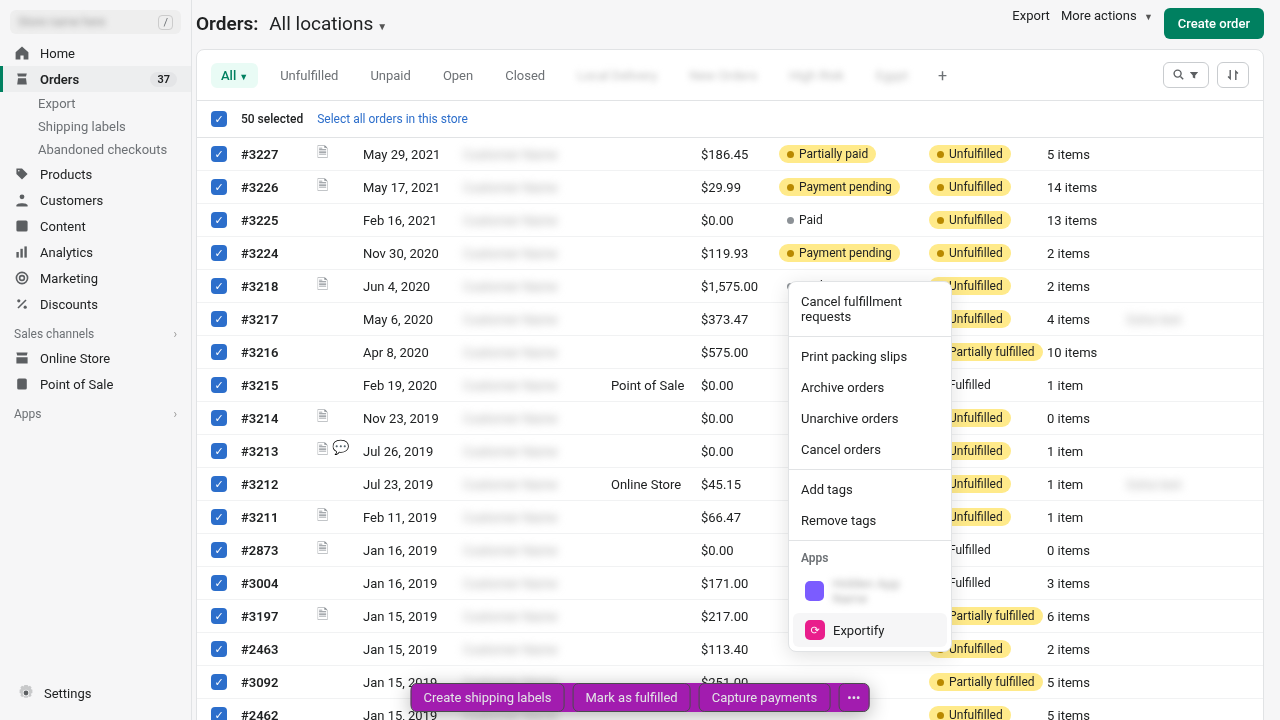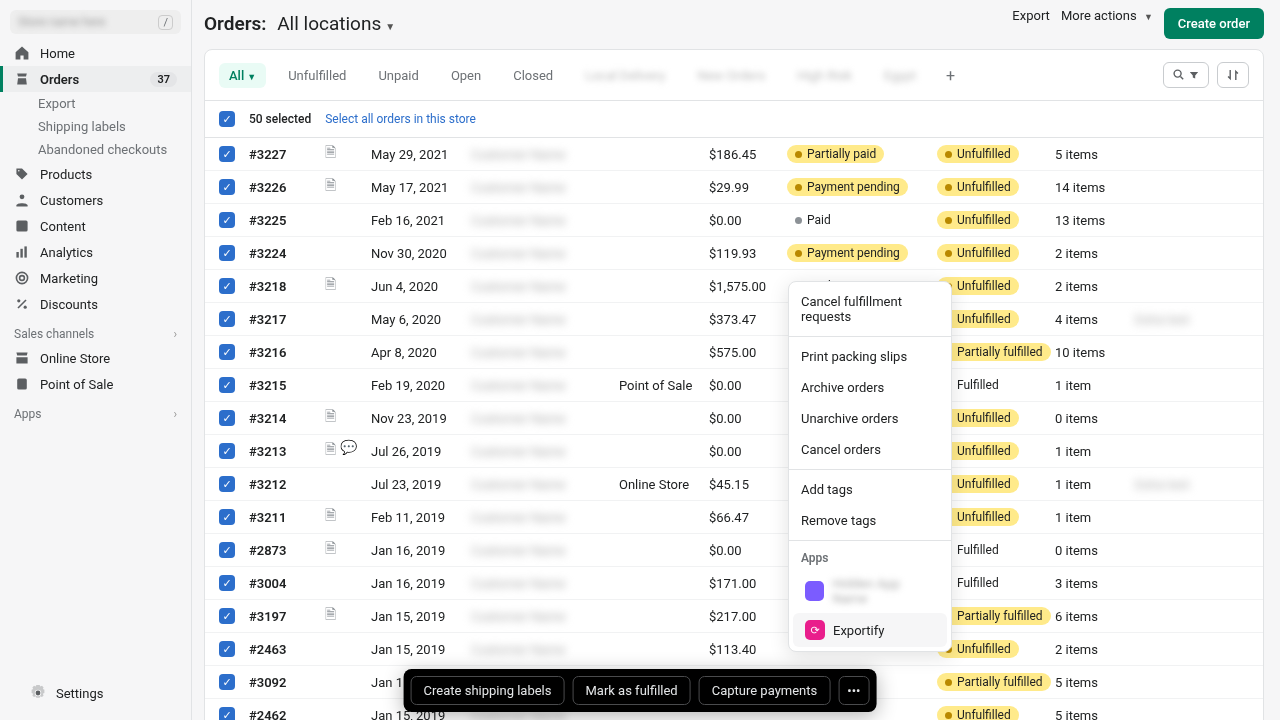--- a/index.html
+++ b/index.html
@@ -8,23 +8,23 @@
 .side-search{margin:6px 10px;height:24px;background:#eee;border-radius:6px;display:flex;align-items:center;padding:0 8px}
 .side-search .blur{filter:blur(3px);color:#999;font-size:12px}
 .side-search .key{margin-left:auto;font-size:11px;color:#6d7175;border:1px solid #ccc;border-radius:4px;padding:0 4px}
 .nav-item{display:flex;align-items:center;padding:5px 14px;font-size:13px;color:#202223;gap:10px;cursor:pointer}
 .nav-item.active{background:#edeeef;font-weight:600;position:relative}
 .nav-item.active::before{content:"";position:absolute;left:0;top:0;bottom:0;width:3px;background:#008060}
 .nav-item .badge{margin-left:auto;background:#e4e5e7;border-radius:10px;font-size:11px;padding:1px 7px;font-weight:600}
 .nav-sub{padding:4px 14px 4px 38px;font-size:13px;color:#6d7175;cursor:pointer}
 .nav-header{padding:10px 14px 4px;font-size:12px;color:#6d7175;display:flex;align-items:center}
 .nav-header .chev{margin-left:auto;color:#999}
-.settings{position:absolute;bottom:14px;left:16px;width:192px}
+.settings{position:absolute;bottom:14px;left:4px;width:192px}
 .icon{width:16px;height:16px;display:inline-flex;align-items:center;justify-content:center;flex-shrink:0}
-.main{position:absolute;left:188px;top:0;right:0;height:720px;overflow:hidden}
+.main{position:absolute;left:180px;top:0;right:0;height:720px;overflow:hidden}
 .hdr{display:flex;align-items:center;padding:8px 16px 10px}
 .hdr h1{font-size:19px;font-weight:600}
 .hdr .loc{font-weight:400;margin-left:6px}
 .hdr .chev-down{margin-left:4px;font-size:10px;color:#555}
 .hdr-acts{margin-left:auto;display:flex;align-items:flex-start;gap:11px}
 .hdr-acts .link{font-size:13px;color:#202223;cursor:pointer}
 .btn-primary{background:#008060;color:#fff;border:none;border-radius:6px;padding:8px 14px;font-size:13px;font-weight:500;cursor:pointer}
 .card{margin:0 16px 16px;background:#fff;border:1px solid #e1e3e5;border-radius:8px;overflow:hidden}
 .tabs{display:flex;align-items:center;padding:12px 14px;gap:12px;border-bottom:1px solid #e1e3e5}
 .tab{padding:5px 10px;font-size:13px;color:#6d7175;border-radius:6px;cursor:pointer}
@@ -52,21 +52,21 @@
 .row .ful{width:118px}
 .row .items{width:80px;font-size:13px}
 .row .extra .blur{filter:blur(4px);color:#aaa}
 .badge-pill{display:inline-flex;align-items:center;gap:5px;padding:2px 8px;border-radius:10px;font-size:12px}
 .badge-pill .dot{width:7px;height:7px;border-radius:50%}
 .b-warn{background:#ffea8a}
 .b-warn .dot{background:#b98900;border-radius:50%}
 .b-neutral .dot{background:#8c9196}
 .b-neutral{color:#202223}
 .doc-icon{color:#8c9196;font-size:14px}
-.bulk-bar{position:absolute;left:50%;transform:translateX(-50%);bottom:8px;background:#000000;border-radius:8px;padding:7px;display:flex;gap:8px;box-shadow:0 4px 20px rgba(0,0,0,.3)}
+.bulk-bar{position:absolute;left:50%;transform:translateX(-50%);bottom:8px;background:#a21caf;border-radius:8px;display:flex;gap:8px;box-shadow:0 4px 20px rgba(0,0,0,.3)}
 .bulk-bar button{background:transparent;border:1px solid #4a4b4d;color:#e3e5e7;padding:6px 12px;border-radius:6px;font-size:13px;cursor:pointer}
 .bulk-bar .more{padding:6px 8px}
 .menu{position:absolute;right:328px;top:281px;width:164px;background:#fff;border:1px solid #e1e3e5;border-radius:8px;box-shadow:0 4px 20px rgba(0,0,0,.12);padding:4px 0;z-index:50}
 .menu .mi{padding:8px 12px;font-size:13px;cursor:pointer}
 .menu .sep{height:1px;background:#e1e3e5;margin:4px 0}
 .menu .mh{padding:6px 12px 4px;font-size:12px;font-weight:600;color:#6d7175}
 .menu .app{display:flex;align-items:center;gap:8px;padding:7px 12px;cursor:pointer;border-radius:6px;margin:0 4px}
 .menu .app .aicon{width:20px;height:20px;border-radius:5px;display:flex;align-items:center;justify-content:center;font-size:11px}
 .menu .app.hl{background:#f6f6f7}
 .menu .app .blur{filter:blur(3px);color:#aaa}

